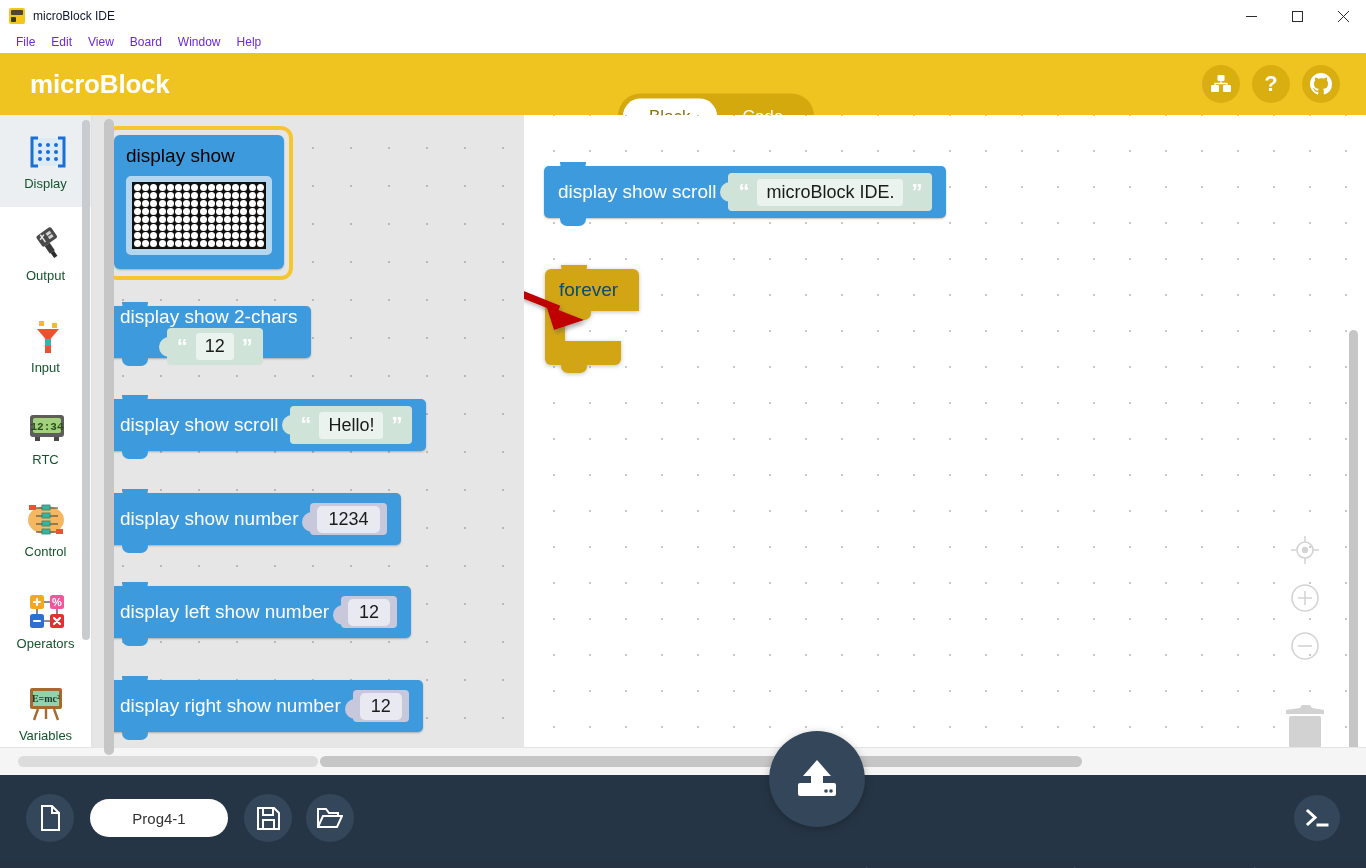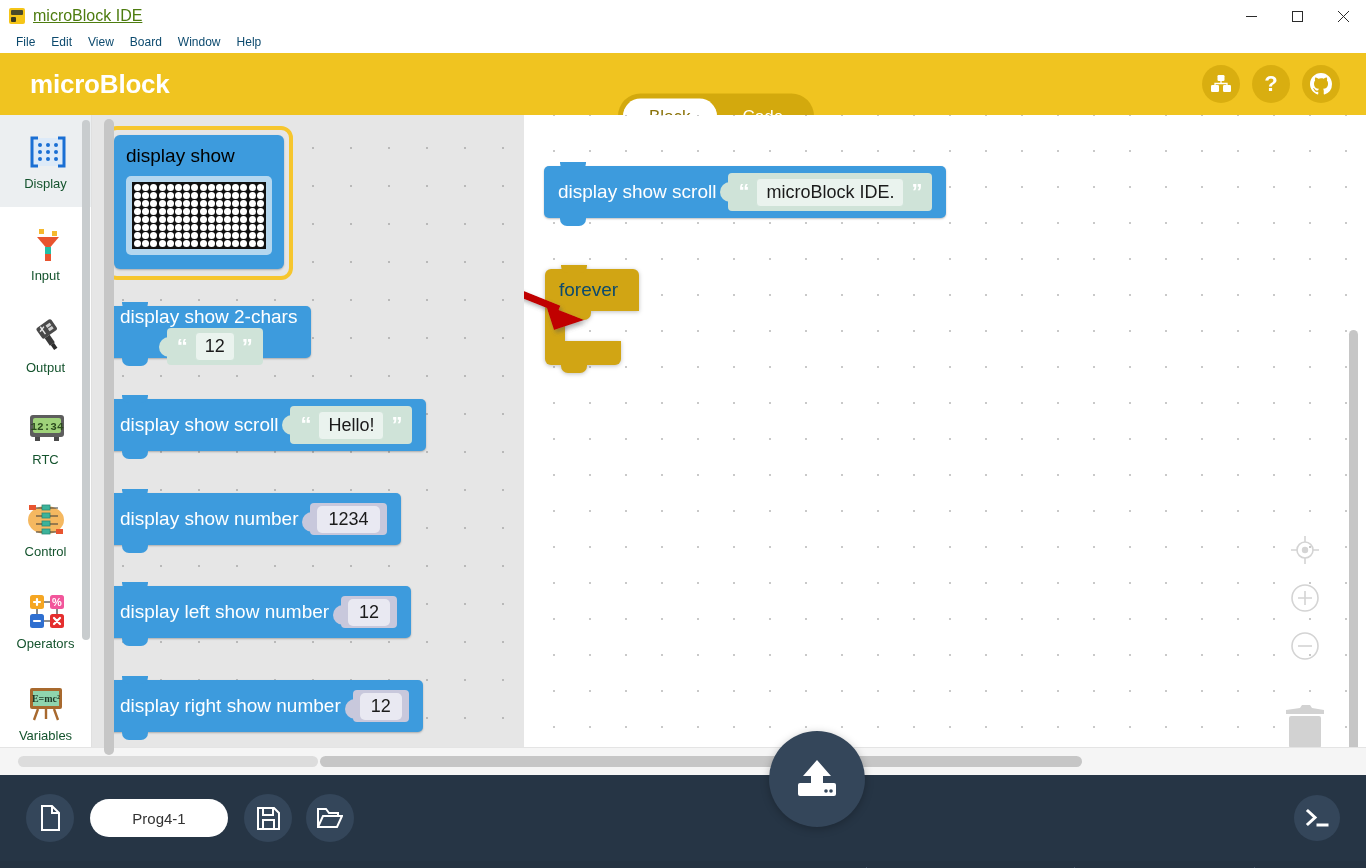--- a/index.html
+++ b/index.html
@@ -19,35 +19,35 @@
     background: #f5c518; border-radius: 2px; position: relative; flex: none;
   }
   .app-icon::before {
     content: ""; position: absolute; left: 2px; top: 2px; width: 12px; height: 5px;
     background: #4a4a2a; border-radius: 1px;
   }
   .app-icon::after {
     content: ""; position: absolute; left: 2px; top: 9px; width: 5px; height: 5px;
     background: #3a3a20; border-radius: 1px;
   }
-  .title-text { font-size: 16px; color: #4d7c0f; text-decoration: underline; }
+  .title-text { font-size: 12px; color: #0f172a; }
   .win-ctrls { position: absolute; right: 0; top: 0; height: 32px; display: flex; }
   .win-btn {
     width: 46px; height: 32px; display: flex; align-items: center; justify-content: center;
     color: #2b2b2b;
   }
   .win-btn svg { display: block; }
 
   
   .menubar {
     height: 21px; background: #ffffff; display: flex; align-items: center;
     padding-left: 8px; gap: 0px;
   }
   .menu-item {
-    font-size: 12px; color: #0c4a6e; padding: 2px 8px; line-height: 15px;
+    font-size: 12px; color: #6d28d9; padding: 2px 8px; line-height: 15px;
   }
 
   
   .header {
     height: 62px; background: #f0c420; display: flex; align-items: center;
     position: relative;
   }
   .brand {
     margin-left: 30px; font-size: 26px; font-weight: bold; color: #ffffff;
     letter-spacing: -0.2px;
@@ -338,44 +338,44 @@
               <circle cx="28" cy="24" r="2"></circle>
           </g>
         </svg>
       </div>
       <div class="cat-label">Display</div>
     </div>
 
     <div class="cat">
       <div class="cat-ico">
         <svg width="40" height="36" viewBox="0 0 40 36">
-          <rect x="11" y="3" width="5" height="5" fill="#f5b82e"></rect>
-          <rect x="24" y="5" width="5" height="5" fill="#f5b82e"></rect>
-          <path d="M9 11 L31 11 L22.5 21 L17.5 21 Z" fill="#e8542f"></path>
-          <rect x="17" y="21" width="6" height="7" fill="#21bfa6"></rect>
-          <rect x="17" y="28" width="6" height="7" fill="#e8542f"></rect>
-        </svg>
-      </div>
-      <div class="cat-label">Input</div>
-    </div>
-
-    <div class="cat">
-      <div class="cat-ico">
-        <svg width="40" height="36" viewBox="0 0 40 36">
           <g transform="rotate(-35 20 18)">
             <rect x="14" y="5" width="18" height="13" rx="2" fill="#4a4a4a"></rect>
             <rect x="24" y="8" width="5" height="3" fill="#d0d0d0"></rect>
             <rect x="24" y="12" width="5" height="3" fill="#d0d0d0"></rect>
             <rect x="16" y="18" width="6" height="9" fill="#3a3a3a"></rect>
             <rect x="17" y="27" width="4" height="6" fill="#2c2c2c"></rect>
             <path d="M19 6 L19 15 M16 10 L22 8" stroke="#e8e8e8" stroke-width="1.4" fill="none"></path>
           </g>
         </svg>
       </div>
       <div class="cat-label">Output</div>
+    </div>
+
+    <div class="cat">
+      <div class="cat-ico">
+        <svg width="40" height="36" viewBox="0 0 40 36">
+          <rect x="11" y="3" width="5" height="5" fill="#f5b82e"></rect>
+          <rect x="24" y="5" width="5" height="5" fill="#f5b82e"></rect>
+          <path d="M9 11 L31 11 L22.5 21 L17.5 21 Z" fill="#e8542f"></path>
+          <rect x="17" y="21" width="6" height="7" fill="#21bfa6"></rect>
+          <rect x="17" y="28" width="6" height="7" fill="#e8542f"></rect>
+        </svg>
+      </div>
+      <div class="cat-label">Input</div>
     </div>
 
     <div class="cat">
       <div class="cat-ico">
         <svg width="42" height="32" viewBox="0 0 42 32">
           <rect x="4" y="3" width="34" height="22" rx="3" fill="#5d5d5d"></rect>
           <rect x="7" y="6" width="28" height="15" rx="2" fill="#9fd27a"></rect>
           <text x="21" y="18" font-family="Liberation Mono, monospace" font-size="11" font-weight="bold" fill="#2c4a1e" text-anchor="middle">12:34</text>
           <rect x="9" y="25" width="5" height="4" fill="#4a4a4a"></rect>
           <rect x="28" y="25" width="5" height="4" fill="#4a4a4a"></rect>

